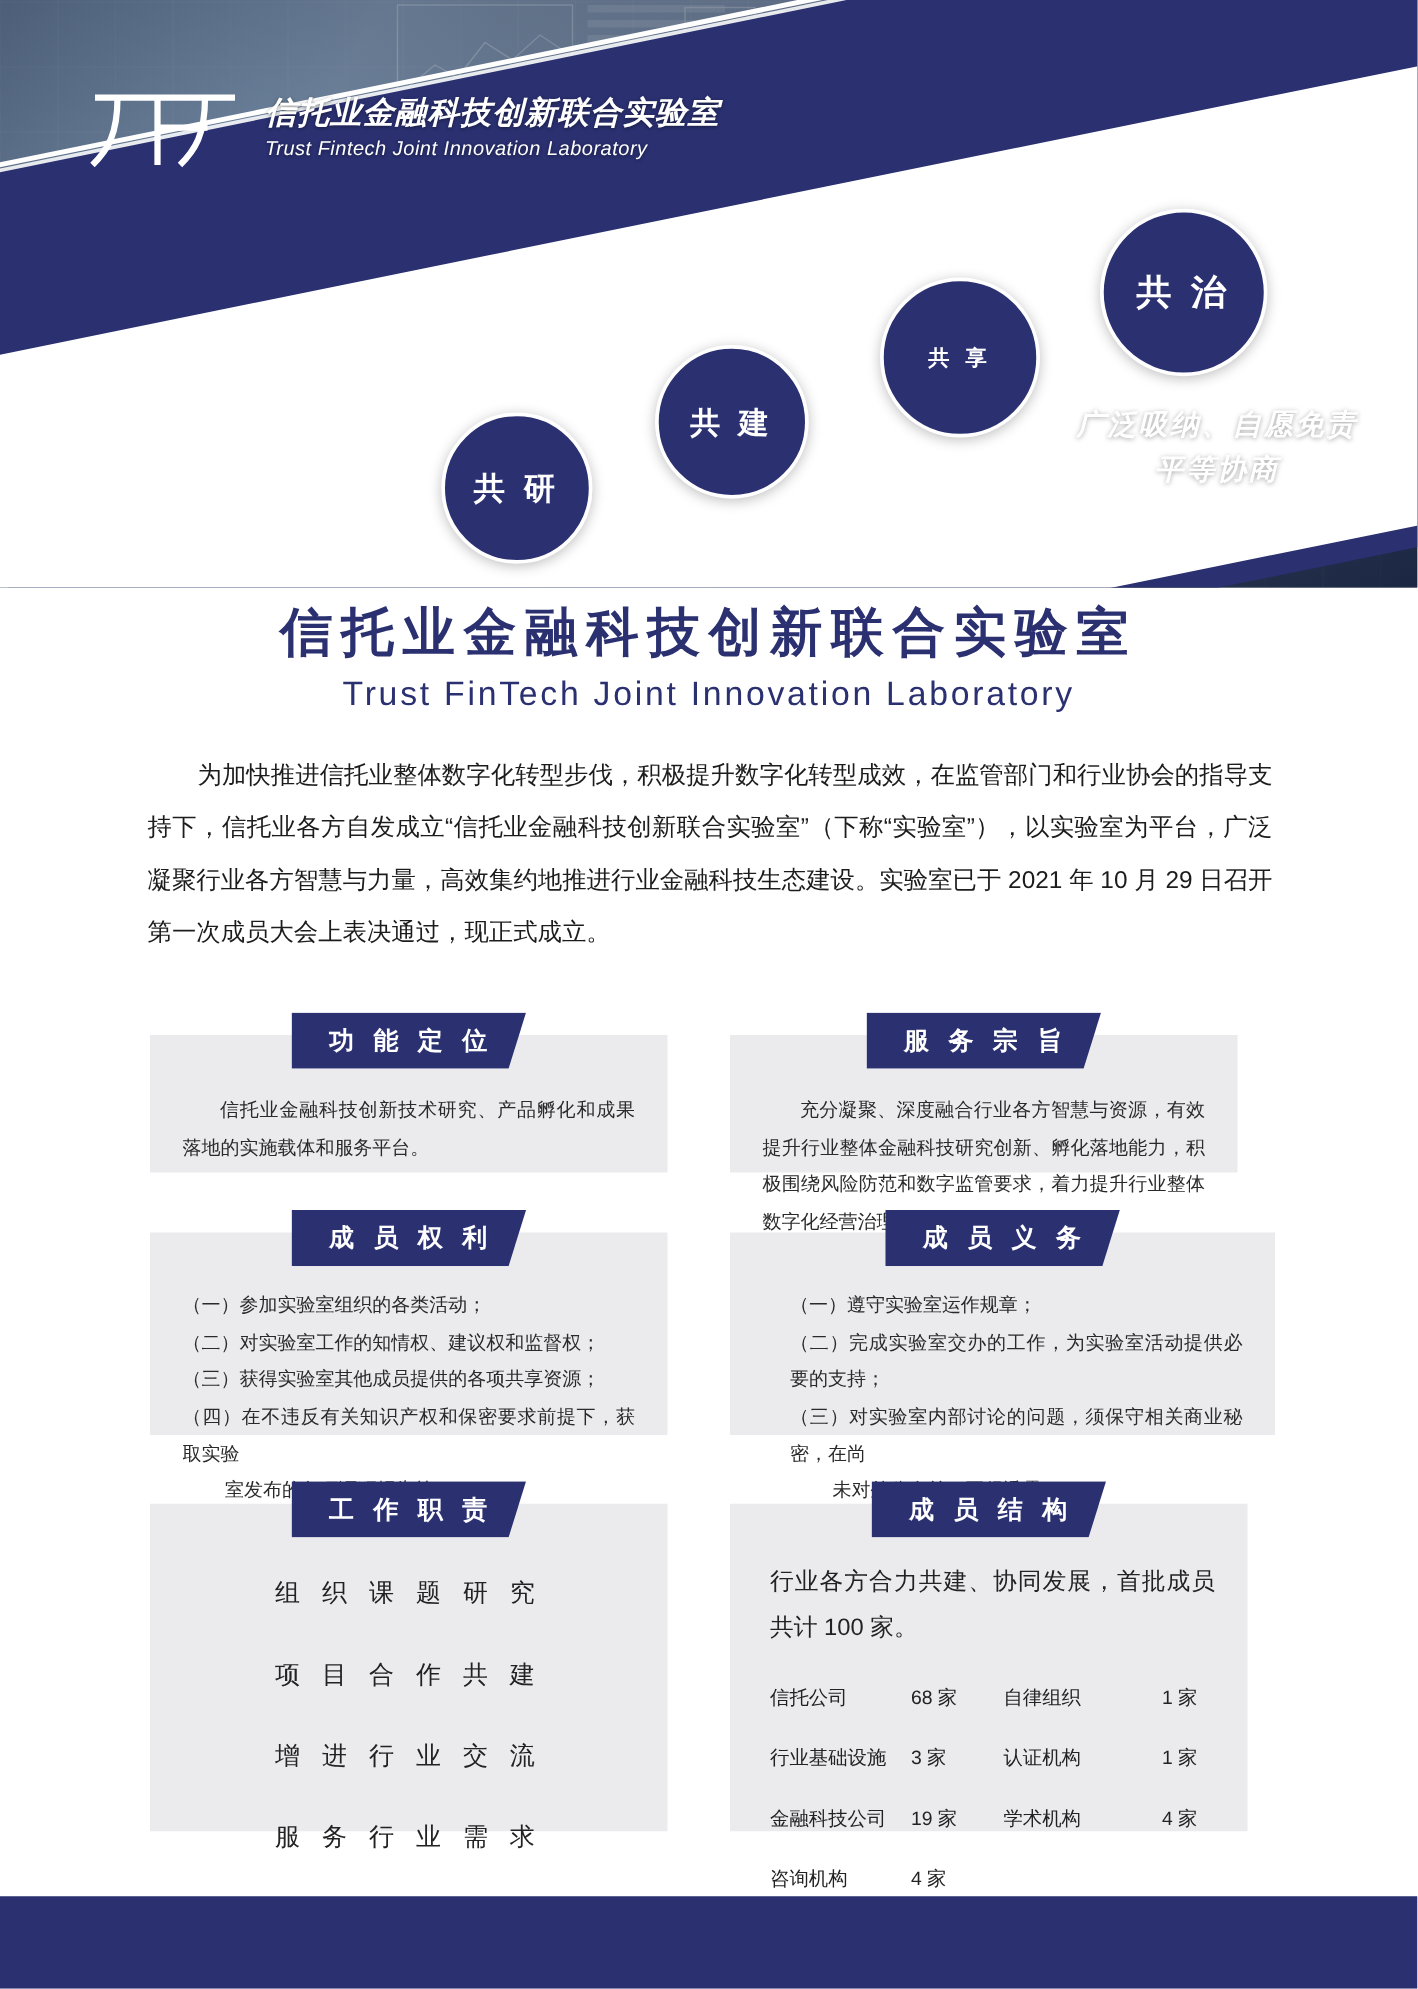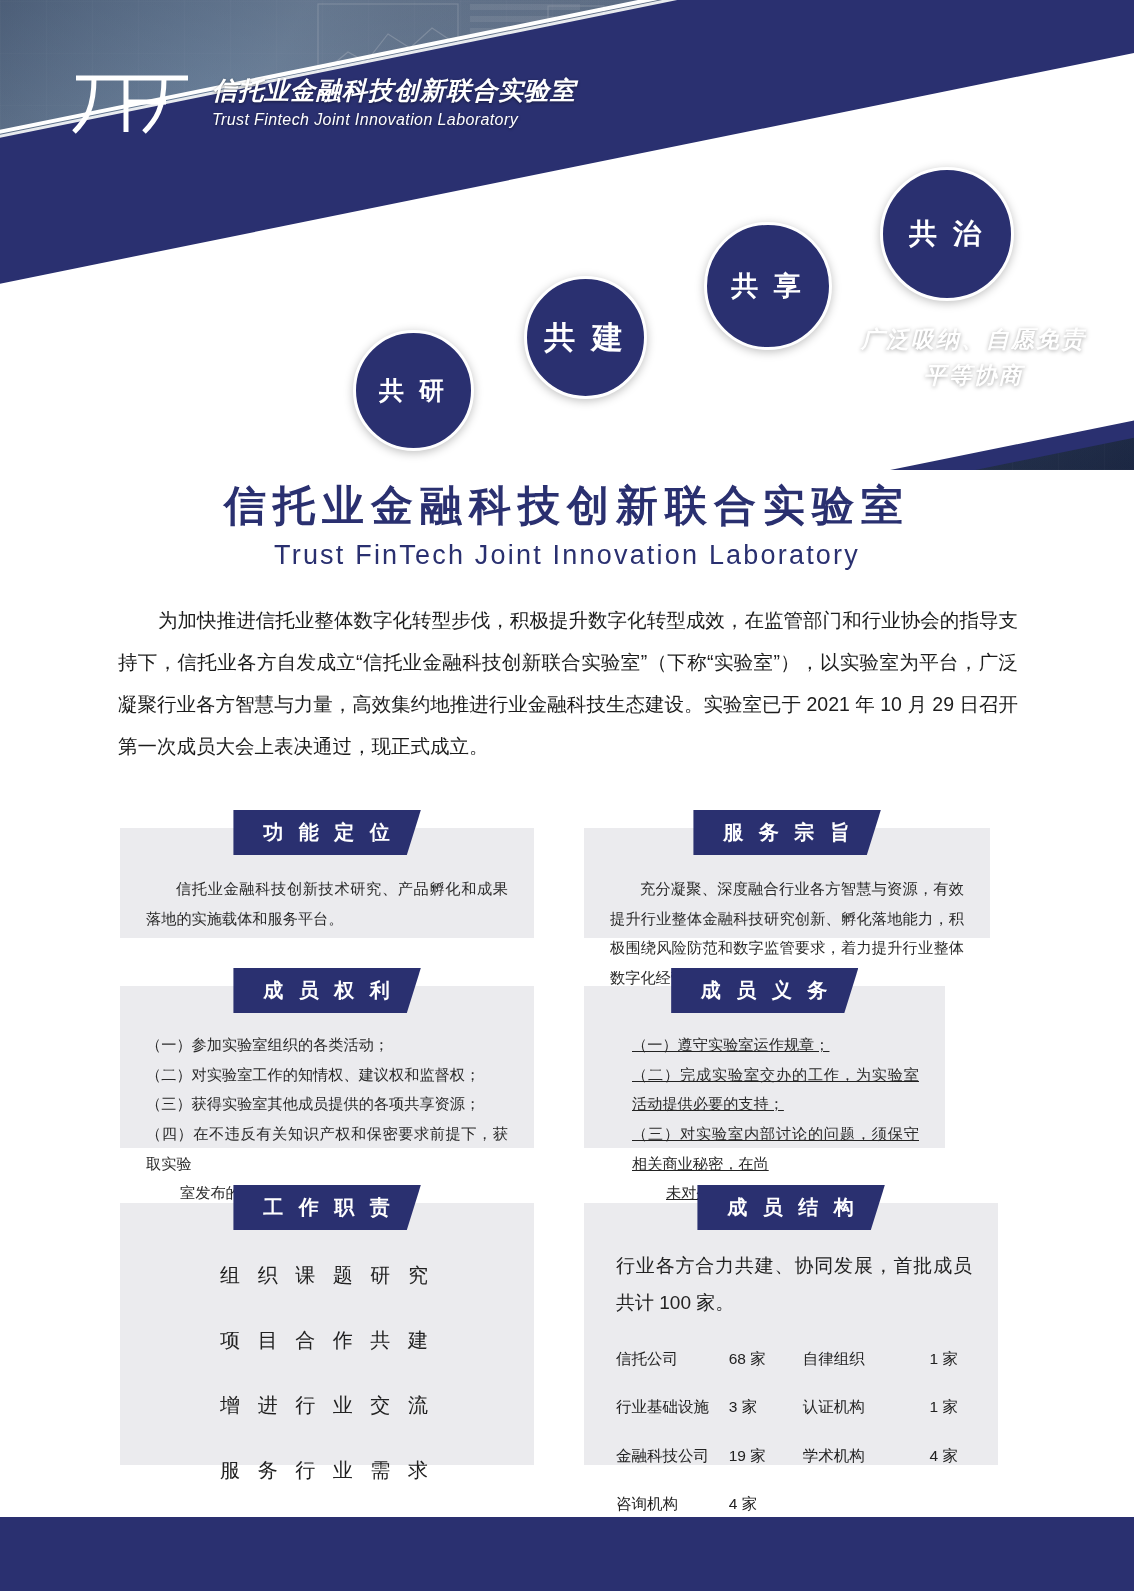--- a/index.html
+++ b/index.html
@@ -136,22 +136,22 @@
     color: #ffffff;
     display: flex;
     align-items: center;
     justify-content: center;
     font-weight: bold;
     letter-spacing: 4px;
     z-index: 7;
     box-shadow: 0 2px 10px rgba(0,0,0,.25);
   }
   .c1 { left: 353px; top: 330px; width: 115px; height: 115px; font-size: 25px; }
-  .c2 { left: 524px; top: 276px; width: 117px; height: 117px; font-size: 31px; }
-  .c3 { left: 704px; top: 222px; width: 122px; height: 122px; font-size: 27px; }
+  .c2 { left: 524px; top: 276px; width: 117px; height: 117px; font-size: 24px; }
+  .c3 { left: 704px; top: 222px; width: 122px; height: 122px; font-size: 17px; }
   .c4 { left: 880px; top: 167px; width: 128px; height: 128px; font-size: 28px; }
 
   .hero-slogan {
     position: absolute;
     right: 48px;
     top: 322px;
     z-index: 7;
     color: #ffffff;
     font-style: italic;
     font-weight: bold;
@@ -387,21 +387,21 @@
         <li>（二）对实验室工作的知情权、建议权和监督权；</li>
         <li>（三）获得实验室其他成员提供的各项共享资源；</li>
         <li>（四）在不违反有关知识产权和保密要求前提下，获取实验</li>
         <li>
             <span class="cont">室发布的各项调研报告等。</span>
           </li>
       </ul>
     </div>
   </div>
 
-  <div class="card" style="left:584px; top:986px; width:361px; height:162px;text-decoration:underline;">
+  <div class="card" style="left:584px; top:986px; width:436px; height:162px;">
     <div class="card-tab">成 员 义 务</div>
     <div class="card-body" style="padding-top:44px;padding-left:48px;">
       <ul class="card-list">
         <li>（一）遵守实验室运作规章；</li>
         <li>（二）完成实验室交办的工作，为实验室活动提供必要的支持；</li>
         <li>（三）对实验室内部讨论的问题，须保守相关商业秘密，在尚</li>
         <li>
             <span class="cont">未对外公布前，不得透露。</span>
           </li>
       </ul>

